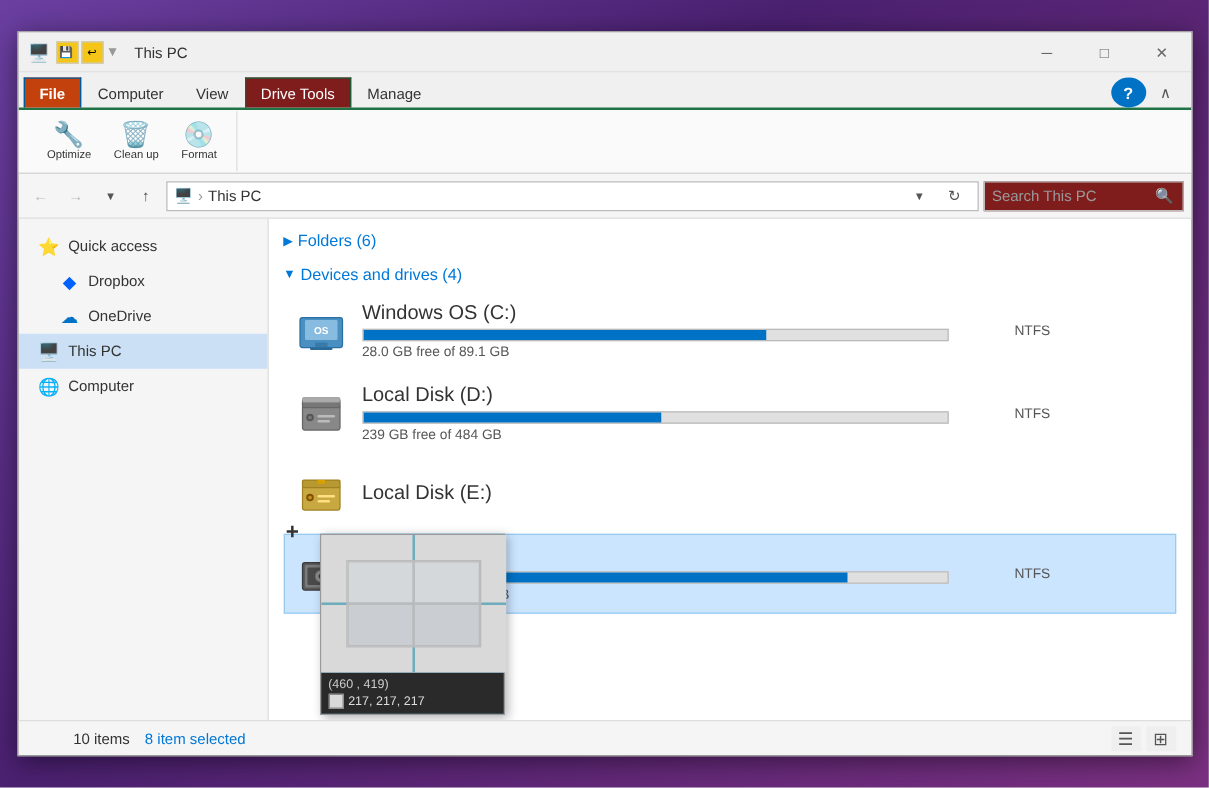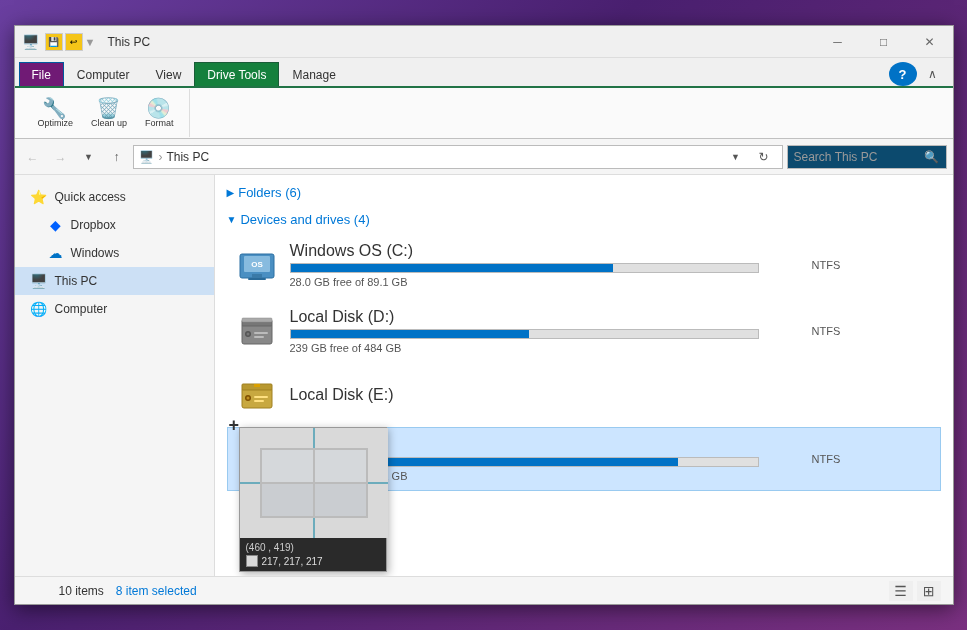--- a/index.html
+++ b/index.html
@@ -93,28 +93,29 @@
       font-size: 12px;
       cursor: pointer;
       border: 1px solid transparent;
       border-bottom: none;
       color: #333;
       height: 24px;
       display: flex;
       align-items: center;
     }
     .ribbon-tab.active {
-      background: #15803d;
+      background: #7f1d1d;
       color: white;
       border-color: #1a5c38;
     }
     .ribbon-tab.active-blue {
-      background: #701a75;
+      background: #c2410c;
       color: white;
       border-color: #005a9e;
+      font-weight: bold;
     }
     .ribbon-body {
       display: flex;
       align-items: center;
       padding: 4px 8px;
       height: 52px;
       gap: 4px;
       background: #fafafa;
       border-top: 2px solid #217346;
     }
@@ -177,21 +178,21 @@
     }
     .address-crumb {
       color: #333;
       font-size: 12px;
     }
     .address-crumb-sep { color: #999; }
     .search-box {
       width: 160px;
       height: 24px;
       border: 1px solid #bbb;
-      background: #0c4a6e;
+      background: #7f1d1d;
       display: flex;
       align-items: center;
       padding: 0 6px;
       font-size: 12px;
       gap: 4px;
       color: #999;
     }
     
     .main-content {
       display: flex;
@@ -419,21 +420,21 @@
       <div class="sidebar-item">
         <span class="sidebar-icon" style="color:#4a90d9;">⭐</span>
         <span>Quick access</span>
       </div>
       <div class="sidebar-item" style="padding-left:32px;">
         <span class="sidebar-icon" style="color:#0061ff;">◆</span>
         <span>Dropbox</span>
       </div>
       <div class="sidebar-item" style="padding-left:32px;">
         <span class="sidebar-icon" style="color:#0072c6;">☁</span>
-        <span>Windows</span>
+        <span>OneDrive</span>
       </div>
       <div class="sidebar-item active">
         <span class="sidebar-icon">🖥️</span>
         <span>This PC</span>
       </div>
       <div class="sidebar-item">
         <span class="sidebar-icon" style="color:#4a90d9;">🌐</span>
         <span>Computer</span>
       </div>
     </div>
@@ -539,21 +540,21 @@
             <div class="drive-fs-col">
               <span class="drive-fs">NTFS</span>
             </div>
           </div>
         </div>
       </div>
 
       <div style="position:absolute; left:14px; top:240px; z-index:50;">
         <span style="font-size:18px;font-weight:bold;color:#333;">+</span>
       </div>
-      <div style="position:absolute; left:24px; top:252px; width:148px; background:#7dd3fc; border:1px solid #999; box-shadow:2px 2px 8px rgba(0,0,0,0.3); z-index:100;">
+      <div style="position:absolute; left:41px; top:252px; width:148px; background:#7dd3fc; border:1px solid #999; box-shadow:2px 2px 8px rgba(0,0,0,0.3); z-index:100;">
         <div style="width:148px;height:110px;background:#d9d9d9;position:relative;overflow:hidden;">
 
           <div style="position:absolute;top:50%;left:0;right:0;height:2px;background:rgba(80,160,180,0.8);transform:translateY(-50%);"></div>
           <div style="position:absolute;left:50%;top:0;bottom:0;width:2px;background:rgba(80,160,180,0.8);transform:translateX(-50%);"></div>
 
           <div style="position:absolute;top:20px;left:20px;width:108px;height:70px;display:grid;grid-template-columns:1fr 1fr;grid-template-rows:1fr 1fr;border:1px solid #bbb;">
             <div style="border:0.5px solid #bbb;background:rgba(210,215,220,0.6);"></div>
             <div style="border:0.5px solid #bbb;background:rgba(210,215,220,0.6);"></div>
             <div style="border:0.5px solid #bbb;background:rgba(195,200,205,0.7);"></div>
             <div style="border:0.5px solid #bbb;background:rgba(195,200,205,0.7);"></div>

